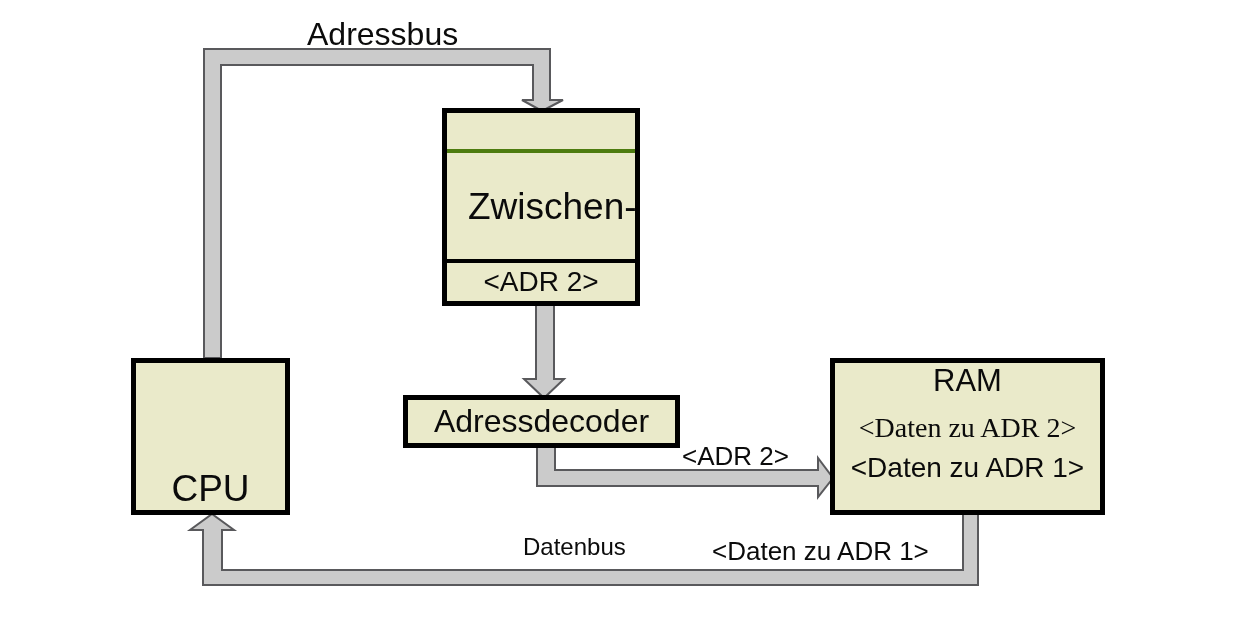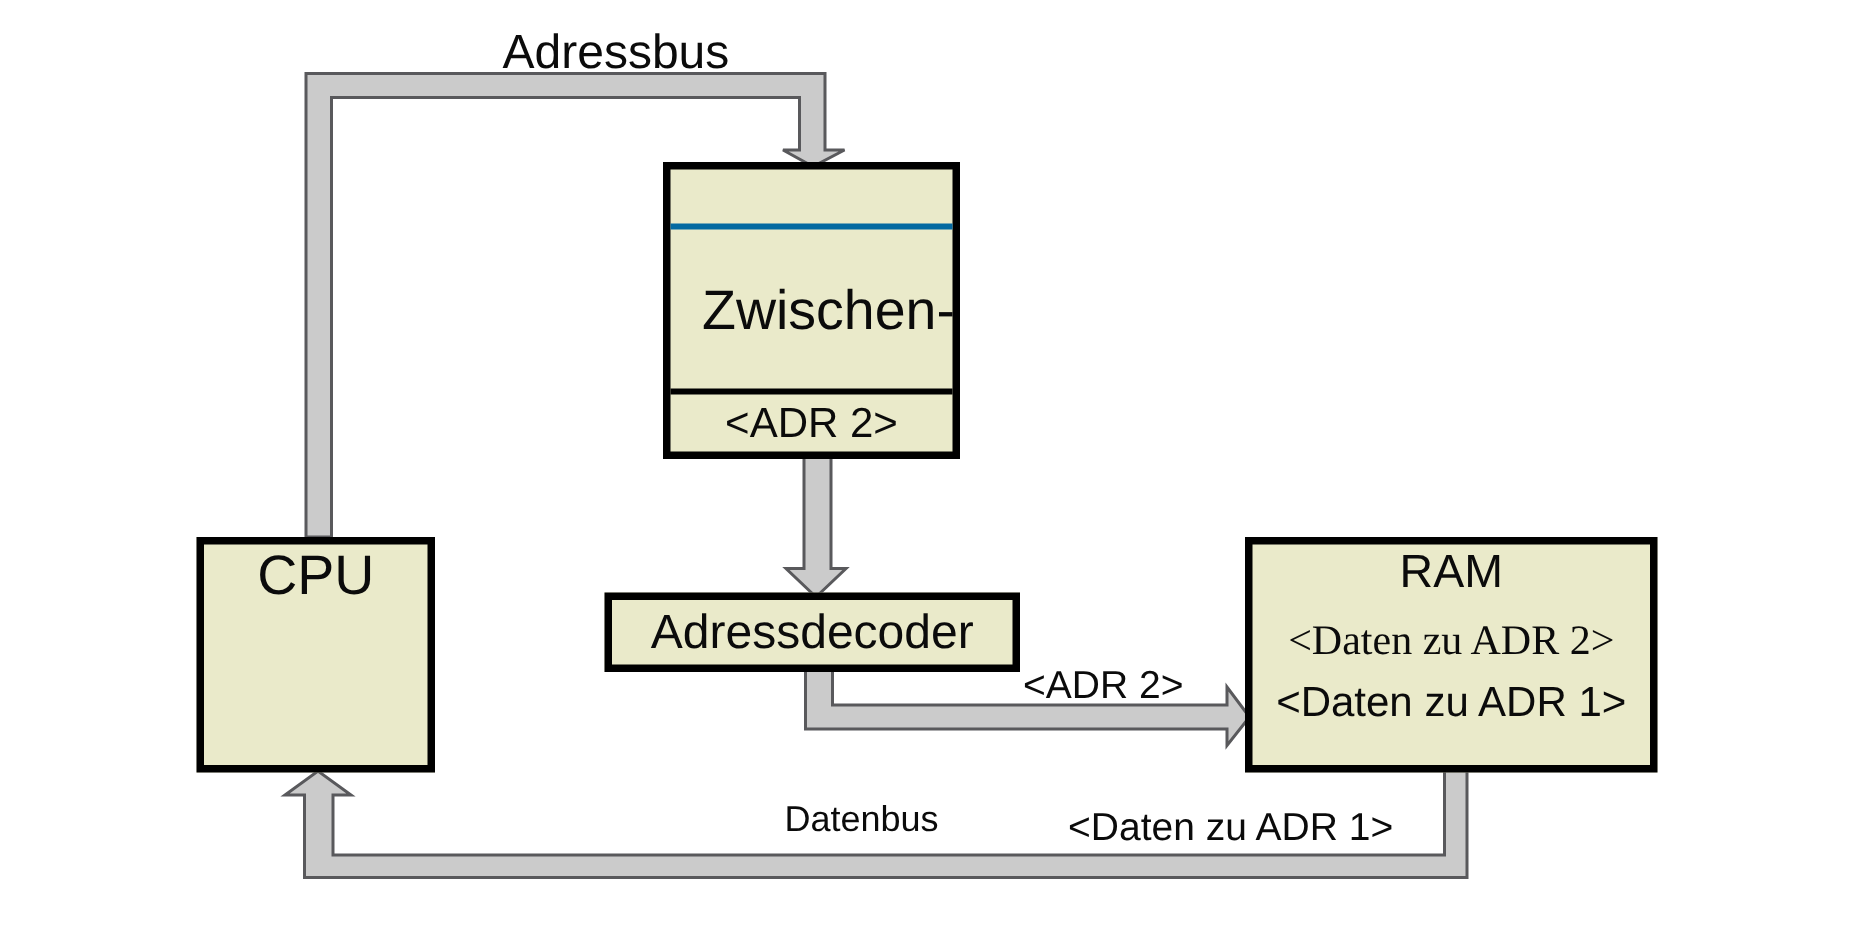--- a/index.html
+++ b/index.html
@@ -17,46 +17,46 @@
   .node{
     position:absolute;z-index:2;
     box-sizing:border-box;
     border:5px solid #000000;
     background:#eaeaca;
   }
   .lbl{position:absolute;z-index:3;white-space:nowrap;}
 
   
   #cpu-box{left:131px;top:358px;width:159px;height:157px;
-    display:flex;align-items:flex-start;justify-content:center;
+    display:flex;align-items:flex-end;justify-content:center;
     font-size:37px;}
 
   
   #buffer-box{left:442px;top:108px;width:198px;height:198px;
     display:flex;flex-direction:column;}
   #buffer-top{height:36px;flex:none;}
-  #buffer-main{flex:1;border-top:4px solid #0369a1;border-bottom:4px solid #000;
+  #buffer-main{flex:1;border-top:4px solid #4d7c0f;border-bottom:4px solid #000;
     display:flex;flex-direction:column;justify-content:center;
     padding-left:21px;font-size:37px;line-height:41px;}
   #buffer-addr{height:38px;flex:none;display:flex;align-items:center;justify-content:center;
     font-size:28px;}
 
   
   #decoder-box{left:403px;top:395px;width:277px;height:53px;
     display:flex;align-items:center;justify-content:center;
     font-size:32px;}
 
   
   #ram-box{left:830px;top:358px;width:275px;height:157px;text-align:center;}
   #ram-title{font-size:31px;margin-top:0;}
   .ram-line{font-size:28px;line-height:40px;}
   #ram-line1{margin-top:9px;font-family:Liberation Serif, serif;}
 
   
-  #adressbus-label{left:307px;top:16px;font-size:32px;margin-left:28px;}
+  #adressbus-label{left:307px;top:16px;font-size:32px;}
   #adr2-bus-label{left:682px;top:441px;font-size:26px;}
   #datenbus-label{left:523px;top:533px;font-size:24px;}
   #daten-adr1-bus-label{left:712px;top:536px;font-size:26px;}
 </style>
 </head>
 <body>
 
 <div id="canvas">
 
   <svg id="bus-layer" viewBox="0 0 1234 617" xmlns="http://www.w3.org/2000/svg">

